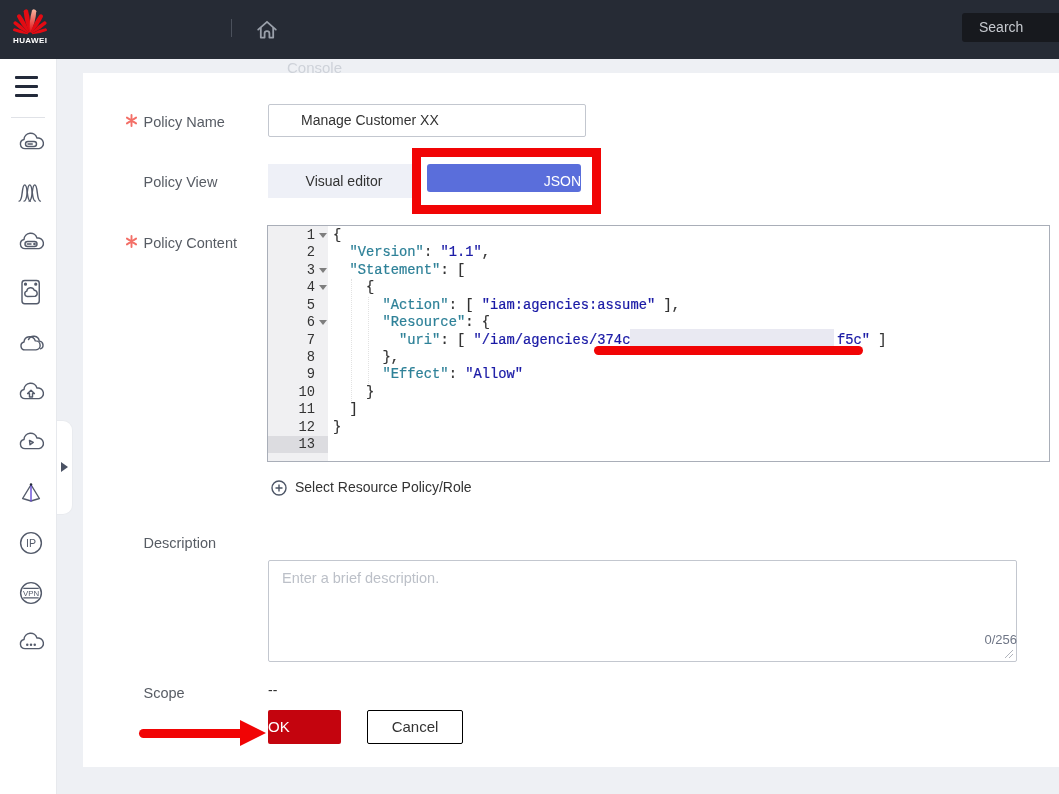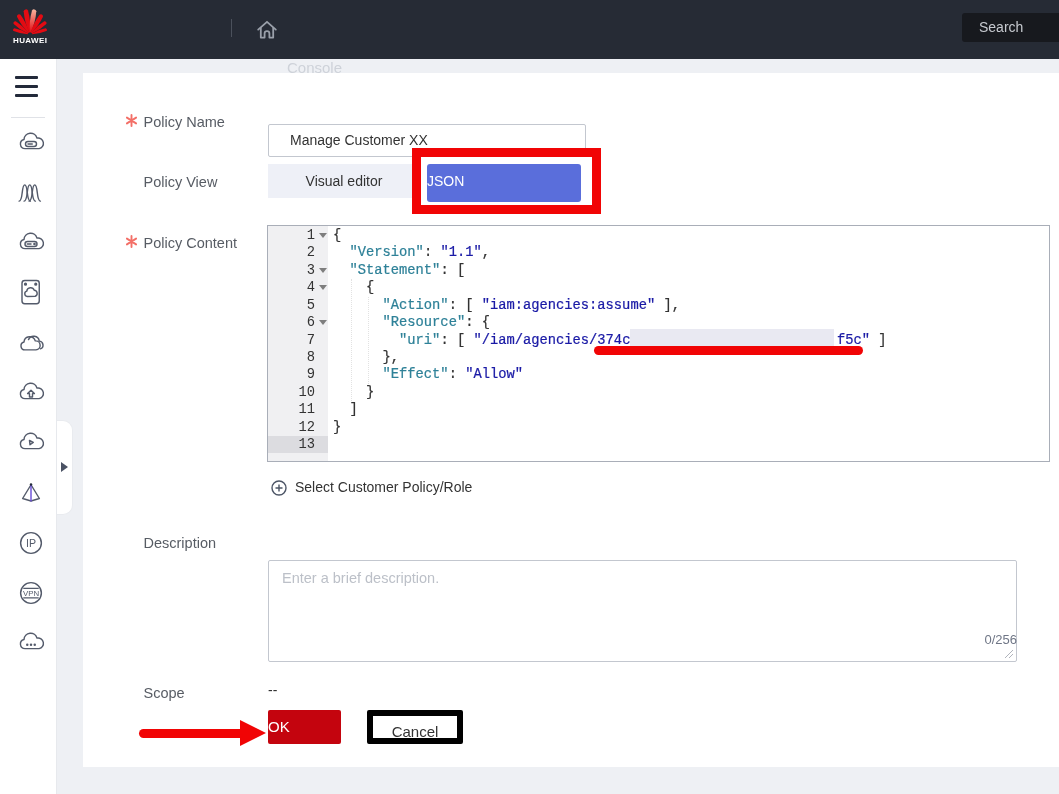--- a/index.html
+++ b/index.html
@@ -19,24 +19,24 @@
   #sidebar { position:absolute; left:0; top:59px; width:57px; height:735px; background:#fff; border-right:1px solid #e7e9ed; }
   .hbar { position:absolute; left:15px; width:23px; height:3px; background:#232a3a; border-radius:1px; }
   #sidesep { position:absolute; left:11px; top:117px; width:34px; height:1px; background:#e0e2e7; }
   #handle { position:absolute; left:57px; top:420px; width:16px; height:95px; background:#fff; border:1px solid #e9ebef; border-left:none; border-radius:0 10px 10px 0; }
   #handle:after { content:""; position:absolute; left:4px; top:41px; width:0; height:0; border-left:7px solid #4a5264; border-top:5px solid transparent; border-bottom:5px solid transparent; }
 
   
   #card { position:absolute; left:83px; top:73px; width:976px; height:694px; background:#fff; }
   .lbl { position:absolute; color:#575c64; font-size:14.5px; }
 
-  #pname-input { position:absolute; left:268px; top:104px; width:318px; height:33px; border:1px solid #c3c7cf; border-radius:2px; background:#fff; font-size:14px; color:#333; line-height:31px; padding-left:21px;margin-top:20px; }
+  #pname-input { position:absolute; left:268px; top:104px; width:318px; height:33px; border:1px solid #c3c7cf; border-radius:2px; background:#fff; font-size:14px; color:#333; line-height:31px; padding-left:32px; }
 
   #tab-ve { position:absolute; left:268px; top:164px; width:152px; height:34px; background:#eef0f7; color:#333; font-size:14px; text-align:center; line-height:34px; }
-  #tab-json { position:absolute; left:427px; top:164px; width:154px; height:38px; background:#5a6edb; color:#fff; font-size:14px; text-align:left; line-height:34px; border-radius:3px; }
+  #tab-json { position:absolute; left:427px; top:164px; width:154px; height:28px; background:#5a6edb; color:#fff; font-size:14px; text-align:right; line-height:34px; border-radius:3px; }
   #redrect { position:absolute; left:412px; top:148px; width:189px; height:66px; border:9px solid #f10405; }
 
   
   #editor { position:absolute; left:267px; top:225px; width:783px; height:237px; border:1px solid #a9aeb8; background:#fff; }
   #gutter { position:absolute; left:0; top:0; width:60px; height:235px; background:#f0f0f2; }
   #gut13 { position:absolute; left:0px; top:209.5px; width:60px; height:17px; background:#dcdce0; }
   .gnum { position:absolute; left:0; width:47px; text-align:right; font-family:"Liberation Mono", monospace; font-size:13.77px; color:#333; line-height:17.42px; }
   .fold { position:absolute; left:51px; width:0; height:0; border-top:5px solid #7e7e7e; border-left:4px solid transparent; border-right:4px solid transparent; }
   .cl { -webkit-text-stroke:0.22px currentColor; position:absolute; left:65px; font-family:"Liberation Mono", monospace; font-size:13.77px; color:#333; line-height:17.42px; white-space:pre; }
   .k { color:#2e8198; }
@@ -50,21 +50,21 @@
   #sel-link { position:absolute; left:295px; top:479px; font-size:14px; color:#333; }
 
   
   #desc-ta { position:absolute; left:268px; top:524px; width:749px; height:102px; border:1px solid #c3c7cf; border-radius:2px; background:#fff;margin-top:36px; }
   #desc-ph { position:absolute; left:13px; top:9px; font-size:14.5px; color:#bcc0c8; }
   #counter { position:absolute; left:268px; top:632px; width:749px; text-align:right; font-size:13px; color:#6f7686; }
 
   #scope-dash { position:absolute; left:268px; top:682px; font-size:14px; color:#333; }
 
   #btn-ok { position:absolute; left:268px; top:710px; width:73px; height:34px; background:#c4040e; border-radius:2px; color:#fff; font-size:15px; line-height:34px; }
-  #btn-cancel { position:absolute; left:367px; top:710px; width:96px; height:34px; background:#fff; border:6px solid #000000; border-radius:2px; color:#333; font-size:15px; text-align:center; line-height:32px; }
+  #btn-cancel { position:absolute; left:367px; top:710px; width:96px; height:34px; background:#fff; border:1px solid #000000; border-radius:2px; color:#333; font-size:15px; text-align:center; line-height:32px; }
 
   #arrow-tail { position:absolute; left:139px; top:728.5px; width:108px; height:9px; background:#f10405; border-radius:4.5px; }
   #arrow-head { position:absolute; left:240px; top:719.5px; width:0; height:0; border-left:26px solid #f10405; border-top:13.5px solid transparent; border-bottom:13.5px solid transparent; }
 </style>
 </head>
 <body>
 
 <div id="topbar">
   <svg id="hwlogo" class="abs" style="left:13px;top:8px" width="34" height="28" viewBox="0 0 34 28">
       <defs>
@@ -210,21 +210,21 @@
   <div class="gnum" style="top:210.04px">13</div>
   <div id="redact"></div>
   <div id="f5c"><span class="s">f5c"</span> <span style="color:#333">]</span></div>
   <div id="redline"></div>
 </div>
 
 <svg class="abs" style="left:271px;top:480px" width="16" height="16" viewBox="0 0 16 16" fill="none" stroke="#4c5566" stroke-width="1.4">
   <circle cx="8" cy="8" r="7"></circle>
   <path d="M8 4.5 V11.5 M4.5 8 H11.5"></path>
 </svg>
-<div id="sel-link">Select Customer Policy/Role</div>
+<div id="sel-link">Select Resource Policy/Role</div>
 
 <div class="lbl" style="left:143.5px;top:534.5px">Description</div>
 <div id="desc-ta">
   <div id="desc-ph">Enter a brief description.</div>
   <svg class="abs" style="right:2px;bottom:2px" width="10" height="10" viewBox="0 0 10 10" stroke="#b0b4bc" stroke-width="1">
     <path d="M1 9 L9 1 M5 9 L9 5"></path>
   </svg>
 </div>
 <div id="counter">0/256</div>
 

